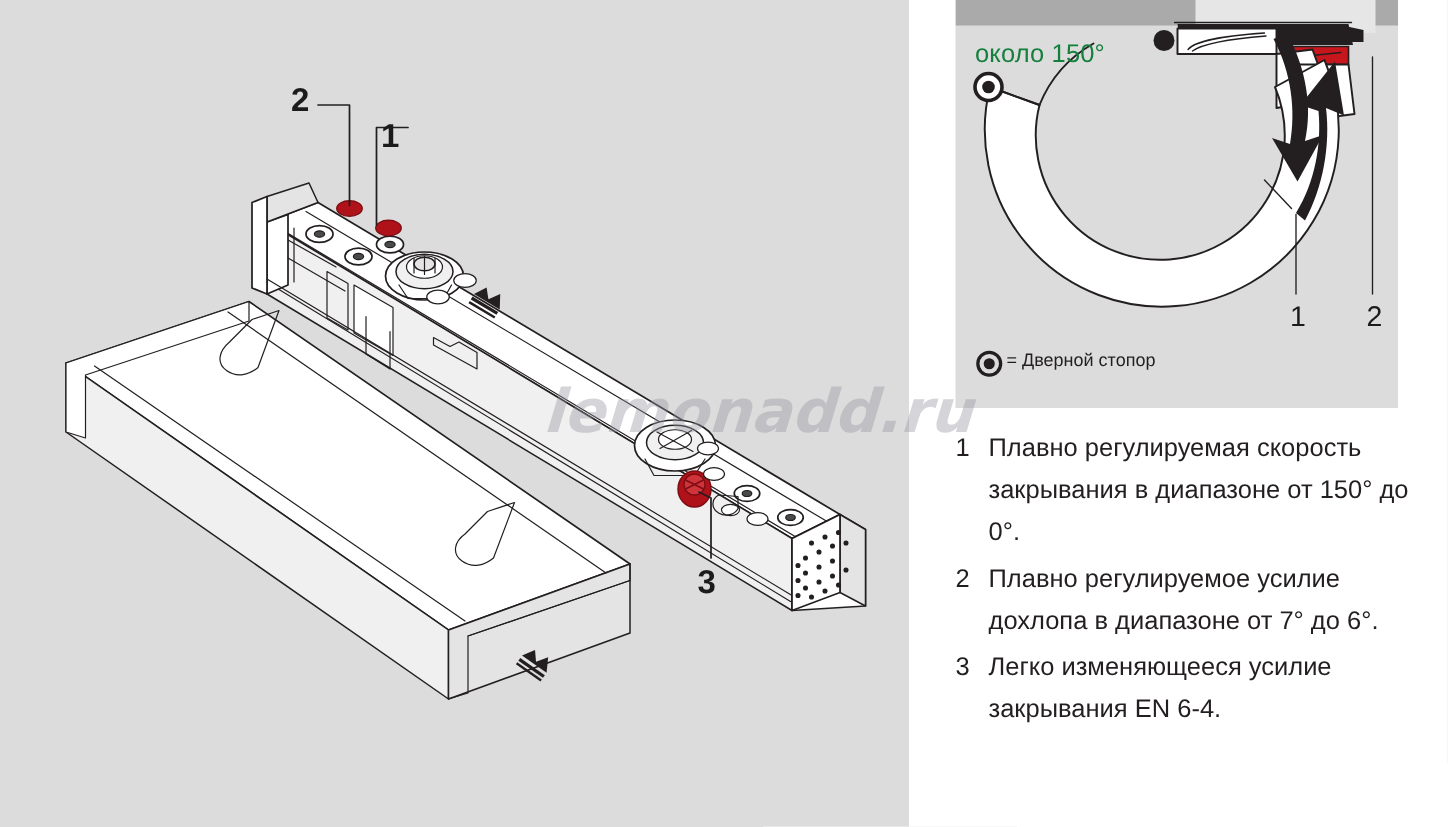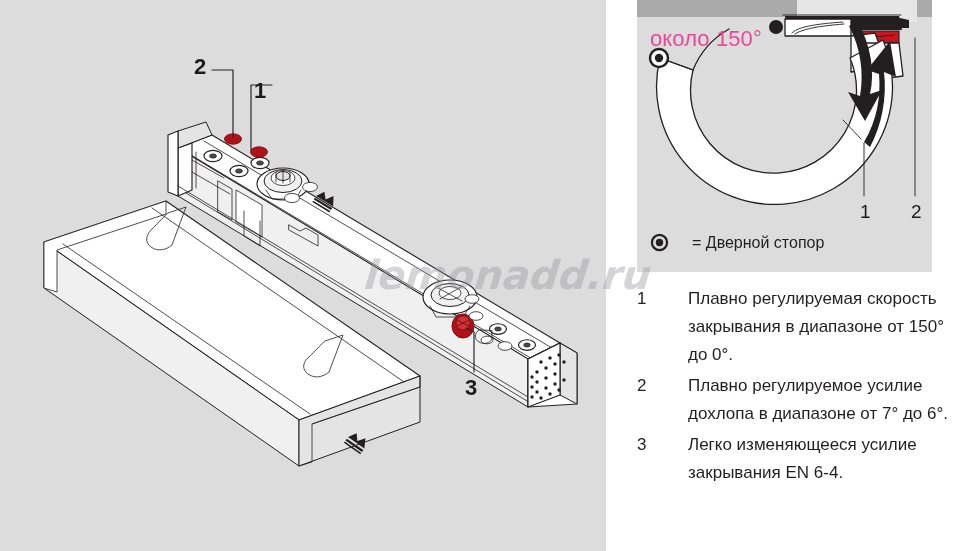--- a/index.html
+++ b/index.html
@@ -62,32 +62,31 @@
   #callout-1-left { left: 254px; top: 80px;  font-size: 22px; }
   #callout-3-left { left: 465px; top: 377px; font-size: 22px; }
 
   #callout-1-right { left: 860px; top: 202px; font-size: 19px; font-weight: 400; }
   #callout-2-right { left: 911px; top: 202px; font-size: 19px; font-weight: 400; }
 
   
   #angle-label {
     position: absolute;
     left: 650px; top: 26px;
-    font-size: 22px;
-    color: #ec4899;
+    font-size: 17px;
+    color: #15803d;
     letter-spacing: 0.1px;
   }
 
   #legend {
     position: absolute;
     left: 650px; top: 233px;
     display: flex;
-    align-items: center;
-    gap: 23px;
-    font-size: 16px;
+    gap: 2px;
+    font-size: 12px;
     color: #231f20;
   }
   #legend .legend-text { white-space: nowrap; }
 
   
   #notes {
     position: absolute;
     left: 637px; top: 285px;
     width: 320px;
   }
@@ -101,21 +100,20 @@
     flex: 0 0 22px;
     font-size: 17px;
     line-height: 28px;
     color: #231f20;
   }
   .note-text {
     font-size: 17px;
     line-height: 28px;
     color: #231f20;
     max-width: 290px;
-    margin-left: 29px;
   }
 
   
   #watermark {
     position: absolute;
     left: 365px; top: 252px;
     font-family: "DejaVu Sans", sans-serif;
     font-style: italic;
     font-weight: 700;
     font-size: 40px;

